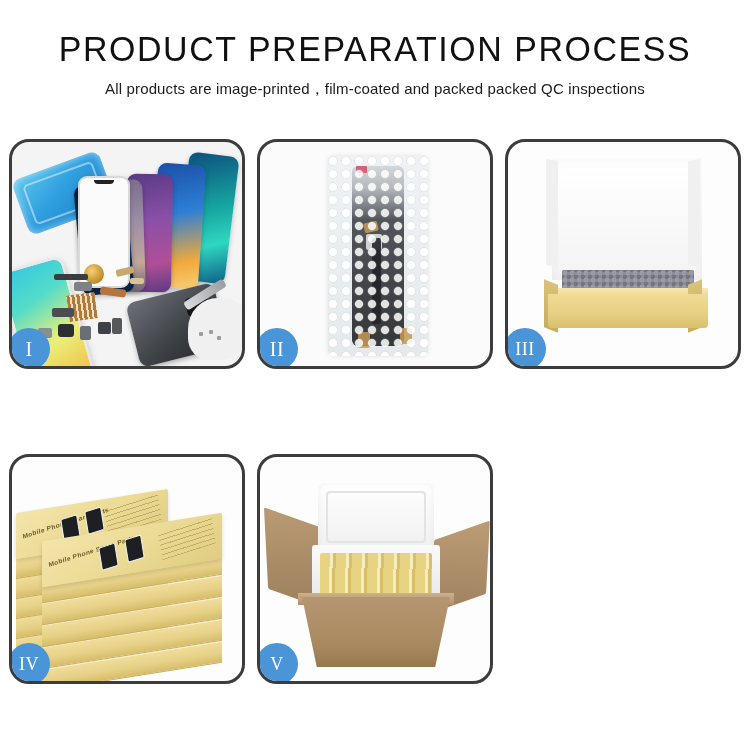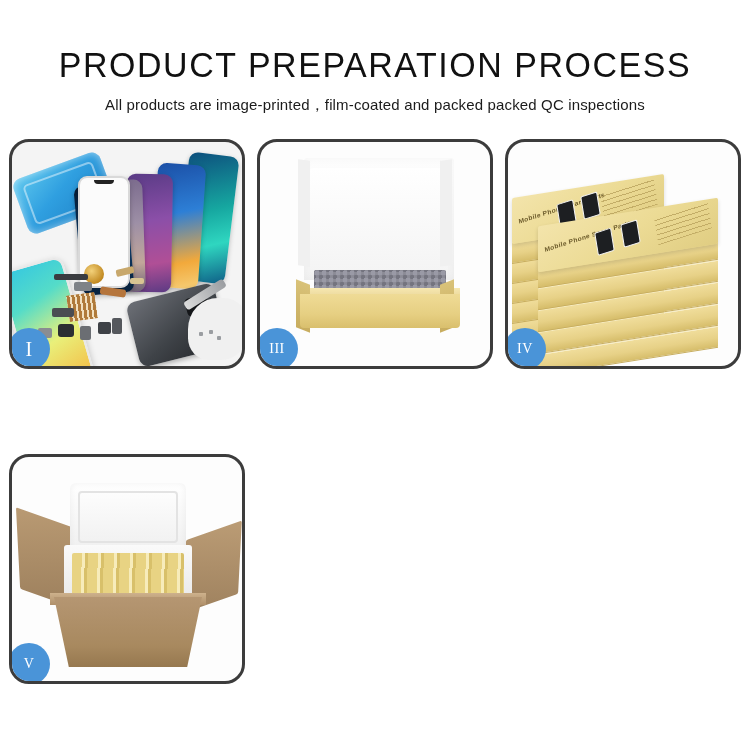--- a/index.html
+++ b/index.html
@@ -5,21 +5,21 @@
   * { box-sizing: border-box; margin: 0; padding: 0; }
   html, body {
     width: 750px; height: 750px;
     background: #ffffff;
     font-family: "Liberation Sans", "DejaVu Sans", sans-serif;
     overflow: hidden;
   }
   .page { position: relative; width: 750px; height: 750px; background: #fff; }
 
   
-  .header { padding-top: 44px; text-align: center; }
+  .header { padding-top: 28px; text-align: center; }
   .title {
     font-size: 35px;
     font-weight: 500;
     letter-spacing: 1.6px;
     color: #111111;
     line-height: 42px;
     font-family: "Liberation Sans Narrow", "Liberation Sans", sans-serif;
     transform: scaleX(0.97);
   }
   .subtitle {
@@ -58,21 +58,21 @@
     border-radius: 50%;
     background: #4a94d8;
     color: #ffffff;
     font-family: "Liberation Serif", "DejaVu Serif", serif;
     font-size: 20px;
     line-height: 42px;
     text-align: center;
     letter-spacing: 0.5px;
     z-index: 9;
   }
-  .badge.wide { font-size: 14px; }
+  .badge.wide { font-size: 18px; }
 
   
   .p1 { background: #f4f4f4; }
   .p1 .filmpiece {
     position: absolute; left: 6px; top: 22px;
     width: 92px; height: 58px;
     background: linear-gradient(150deg,#5ec8ee 0%,#2f9fe0 45%,#1d7fc4 100%);
     border-radius: 9px;
     transform: rotate(-20deg);
     box-shadow: inset 0 0 8px rgba(255,255,255,.55);
@@ -403,20 +403,34 @@
         <div class="sp s6"></div>
         <div class="sp s7"></div>
         <div class="sp s8"></div>
         <div class="hand"></div>
         <div class="tweez"></div>
         <div class="screws"></div>
       </div>
       <div class="badge">I</div>
     </div>
 
+    <div class="panel p2">
+      <div class="photo">
+        <div class="bubble"></div>
+        <div class="inner"></div>
+        <div class="gold1"></div>
+        <div class="conn"></div>
+        <div class="flex"></div>
+        <div class="gold2"></div>
+        <div class="gold3"></div>
+        <div class="pinklbl"></div>
+        <div class="bubbleOverlay"></div>
+      </div>
+      <div class="badge">II</div>
+    </div>
 
     <div class="panel p3">
       <div class="photo">
         <div class="lidback"></div>
         <div class="foamtop"></div>
         <div class="flapL"></div>
         <div class="flapR"></div>
         <div class="graygran"></div>
         <div class="boxrim"></div>
         <div class="boxsideL"></div>

